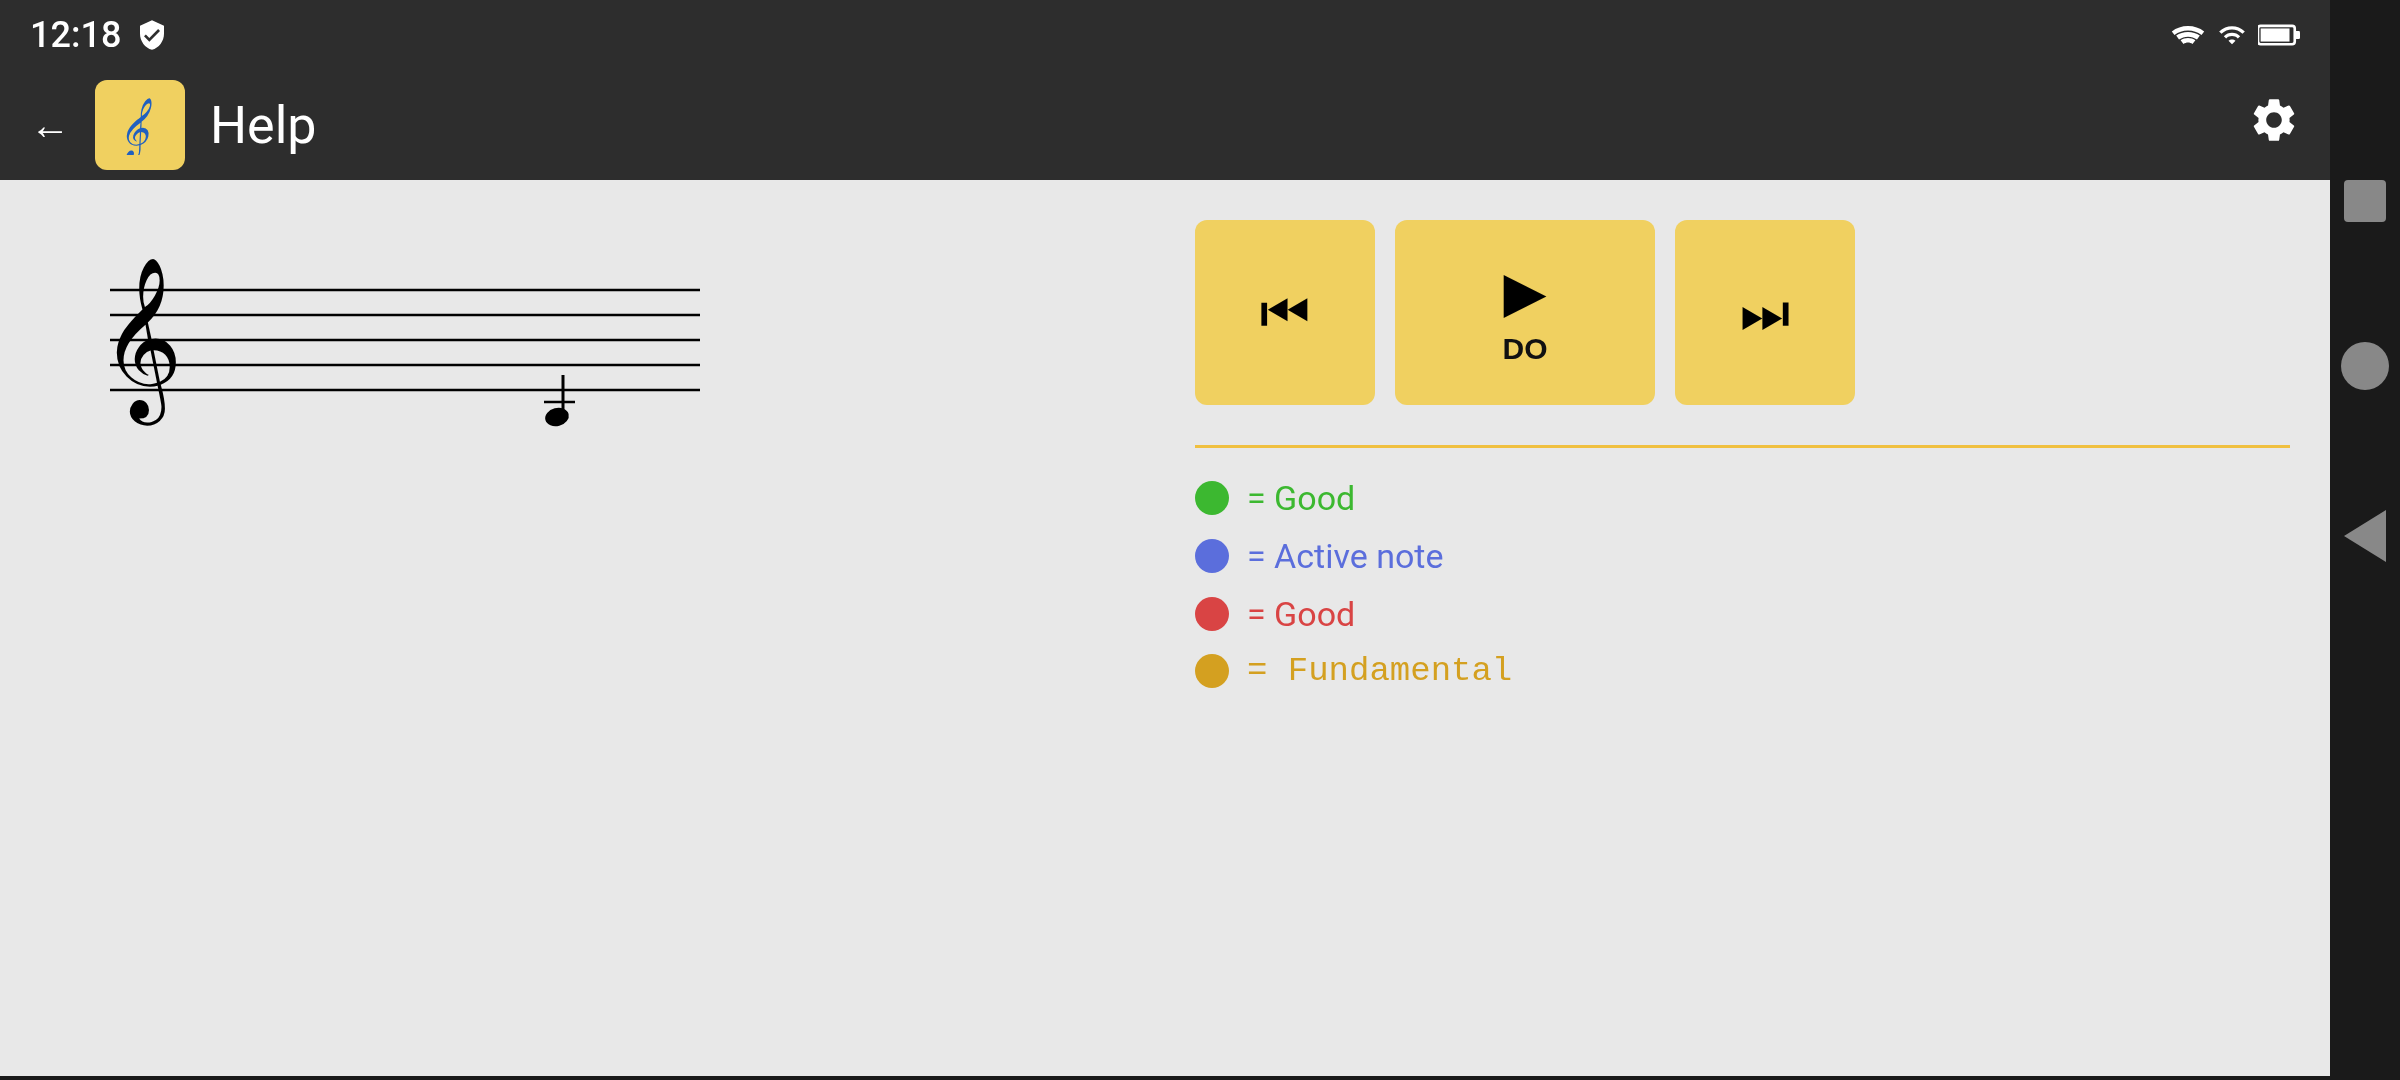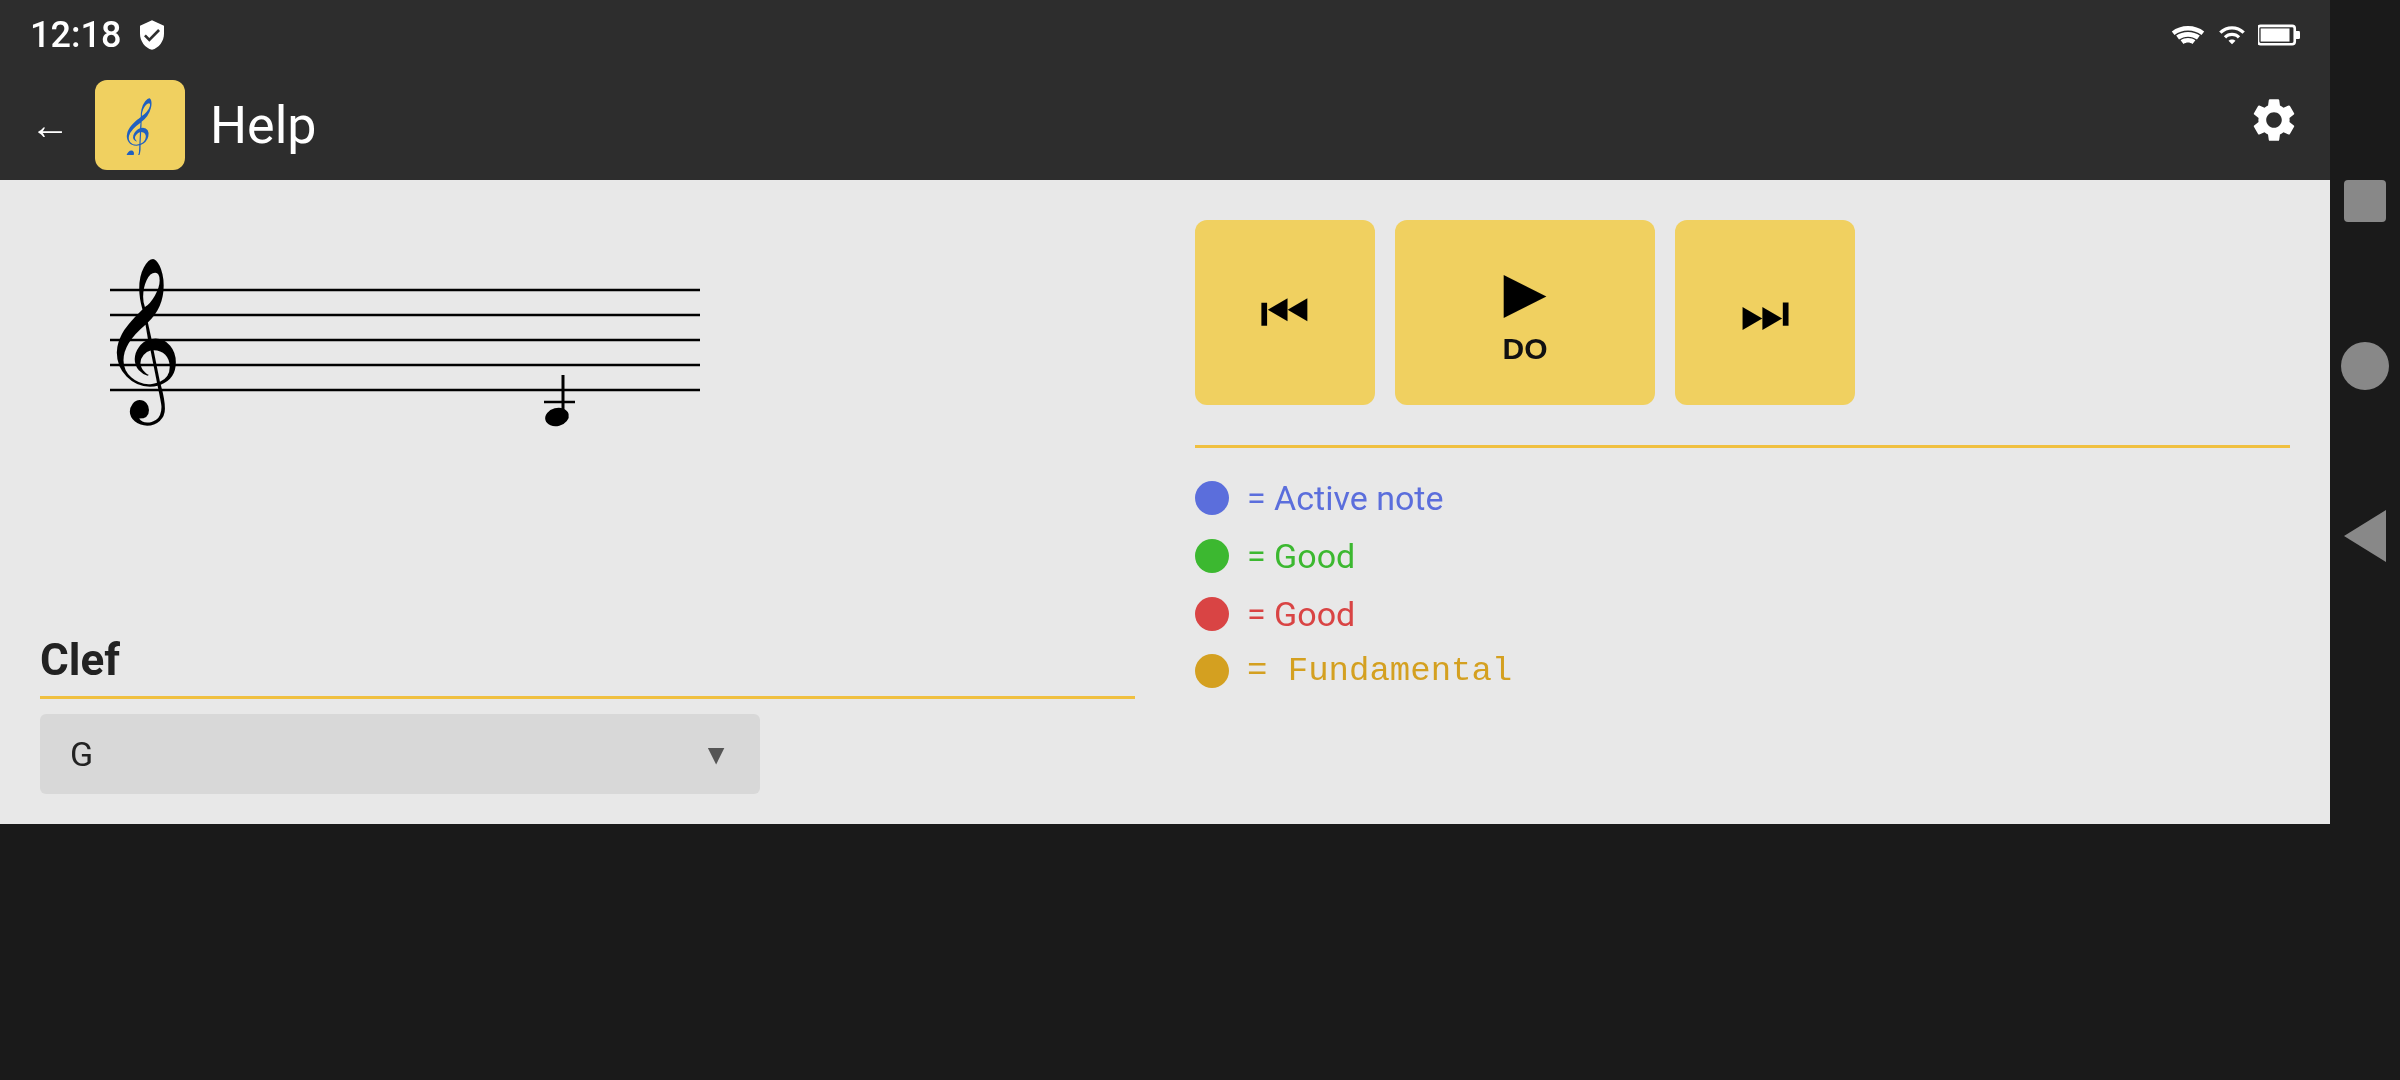--- a/index.html
+++ b/index.html
@@ -9,21 +9,21 @@
       height: 1080px;
       background: #1a1a1a;
       font-family: 'Roboto', Arial, sans-serif;
       overflow: hidden;
       display: flex;
     }
 
     
     .phone-area {
       width: 2330px;
-      height: 824px;
+      height: 1076px;
       background: #f97316;
       display: flex;
       flex-direction: column;
     }
 
     
     .status-bar {
       background: #2d2d2d;
       height: 70px;
       display: flex;
@@ -307,28 +307,20 @@
           <text x="60" y="155" font-size="140" font-family="serif" fill="black" transform="scale(1,1)">𝄞</text>
 
           <line x1="523" y1="145" x2="523" y2="185" stroke="black" stroke-width="3"></line>
 
           <ellipse cx="517" cy="187" rx="12" ry="9" fill="black" transform="rotate(-15, 517, 187)"></ellipse>
 
           <line x1="504" y1="172" x2="535" y2="172" stroke="black" stroke-width="2.5"></line>
         </svg>
       </div>
 
-      <div class="clef-section">
-        <div class="section-title">Clef</div>
-        <div class="section-divider"></div>
-        <div class="clef-dropdown">
-          <span>G</span>
-          <span class="dropdown-arrow">▼</span>
-        </div>
-      </div>
 
     </div>
 
     <div class="right-panel">
 
       <div class="playback-buttons">
         <button class="play-btn play-btn-small">
           <span style="font-size:56px;">⏮</span>
         </button>
         <button class="play-btn play-btn-large">
@@ -338,27 +330,27 @@
         <button class="play-btn play-btn-small">
           <span style="font-size:56px;">⏭</span>
         </button>
       </div>
 
       <div class="color-code-section">
         <div class="section-divider"></div>
         <div class="color-items">
 
           <div class="color-item">
+            <div class="color-dot" style="background:#3cb830;"></div>
+            <span class="color-label" style="color:#3cb830;">= Good</span>
+          </div>
+
+          <div class="color-item">
             <div class="color-dot" style="background:#5b6edc;"></div>
             <span class="color-label" style="color:#5b6edc;">= Active note</span>
-          </div>
-
-          <div class="color-item">
-            <div class="color-dot" style="background:#3cb830;"></div>
-            <span class="color-label" style="color:#3cb830;">= Good</span>
           </div>
 
           <div class="color-item">
             <div class="color-dot" style="background:#d94444;"></div>
             <span class="color-label" style="color:#d94444;">= Good</span>
           </div>
 
           <div class="color-item">
             <div class="color-dot" style="background:#d4a020;"></div>
             <span class="color-label" style="color:#d4a020;font-family:Liberation Mono, monospace;">= Fundamental</span>

